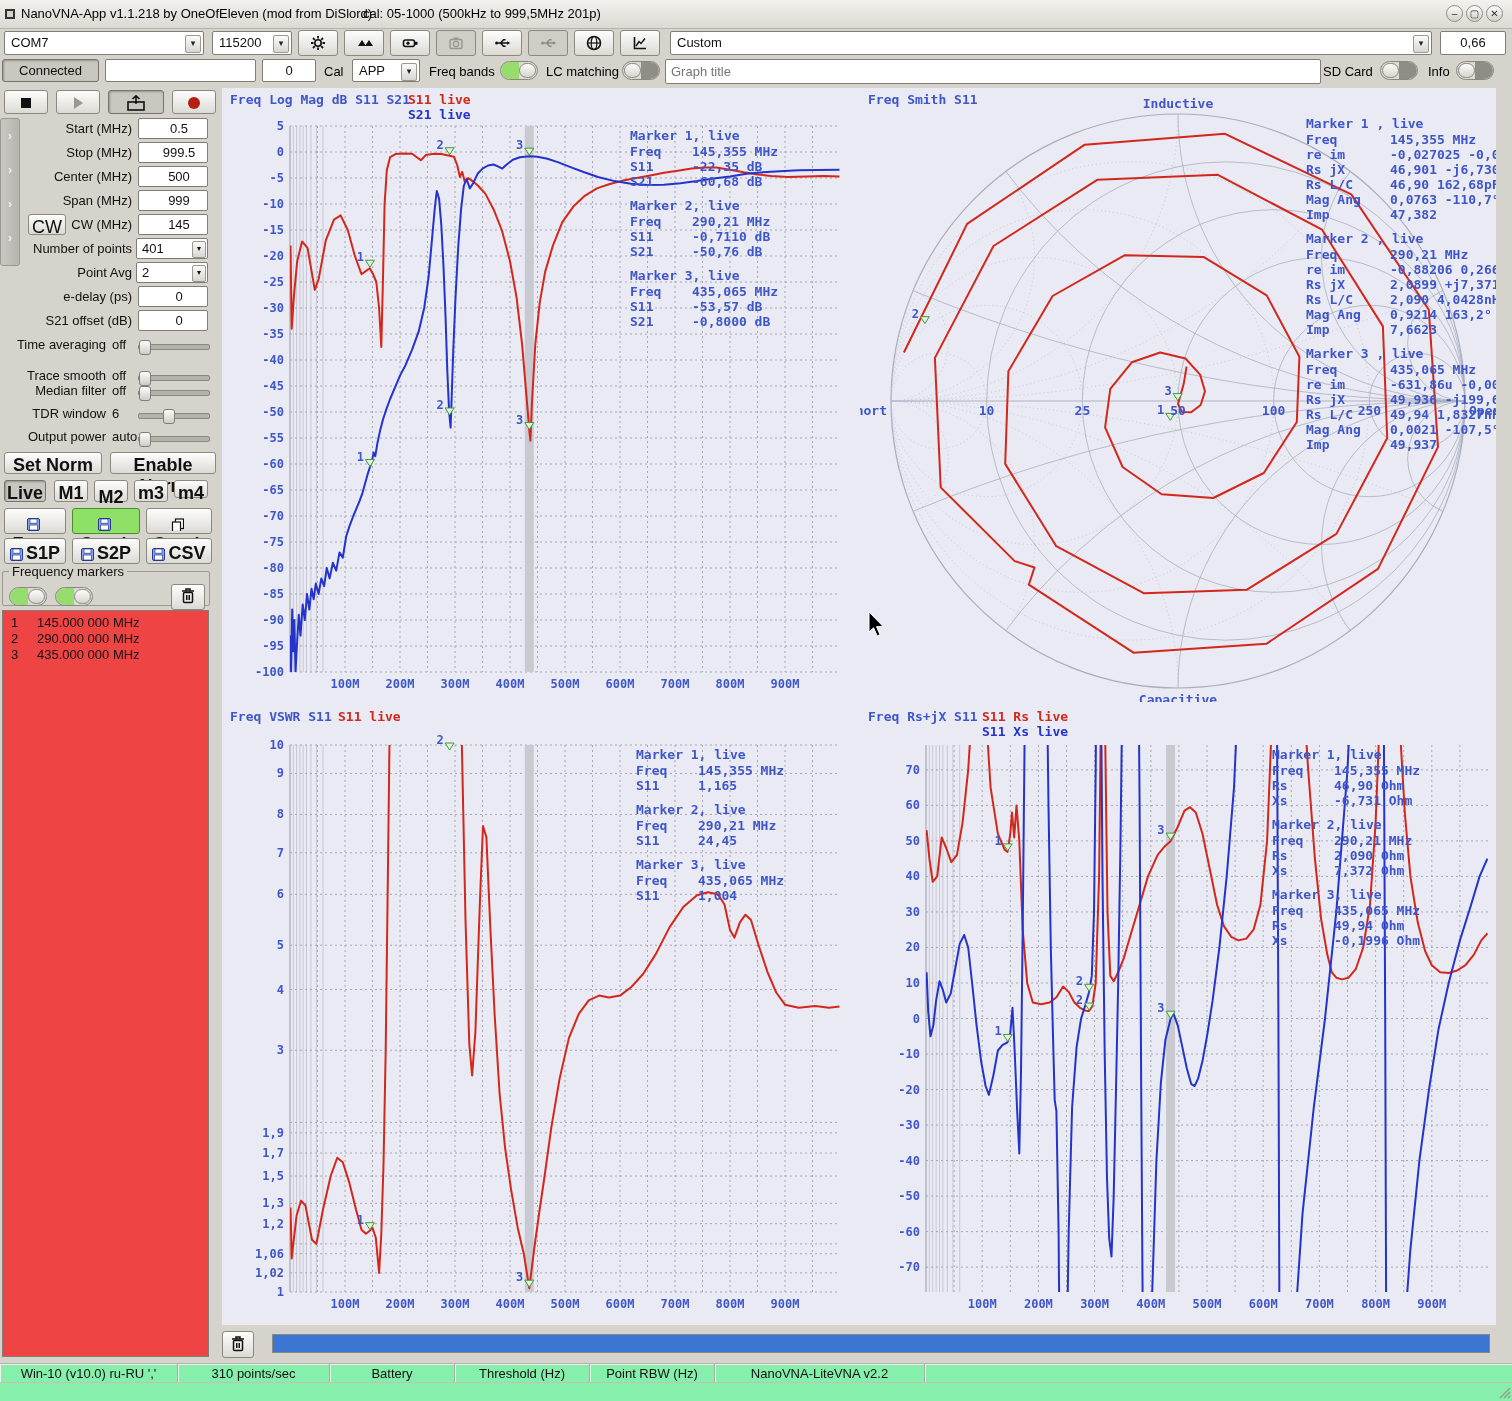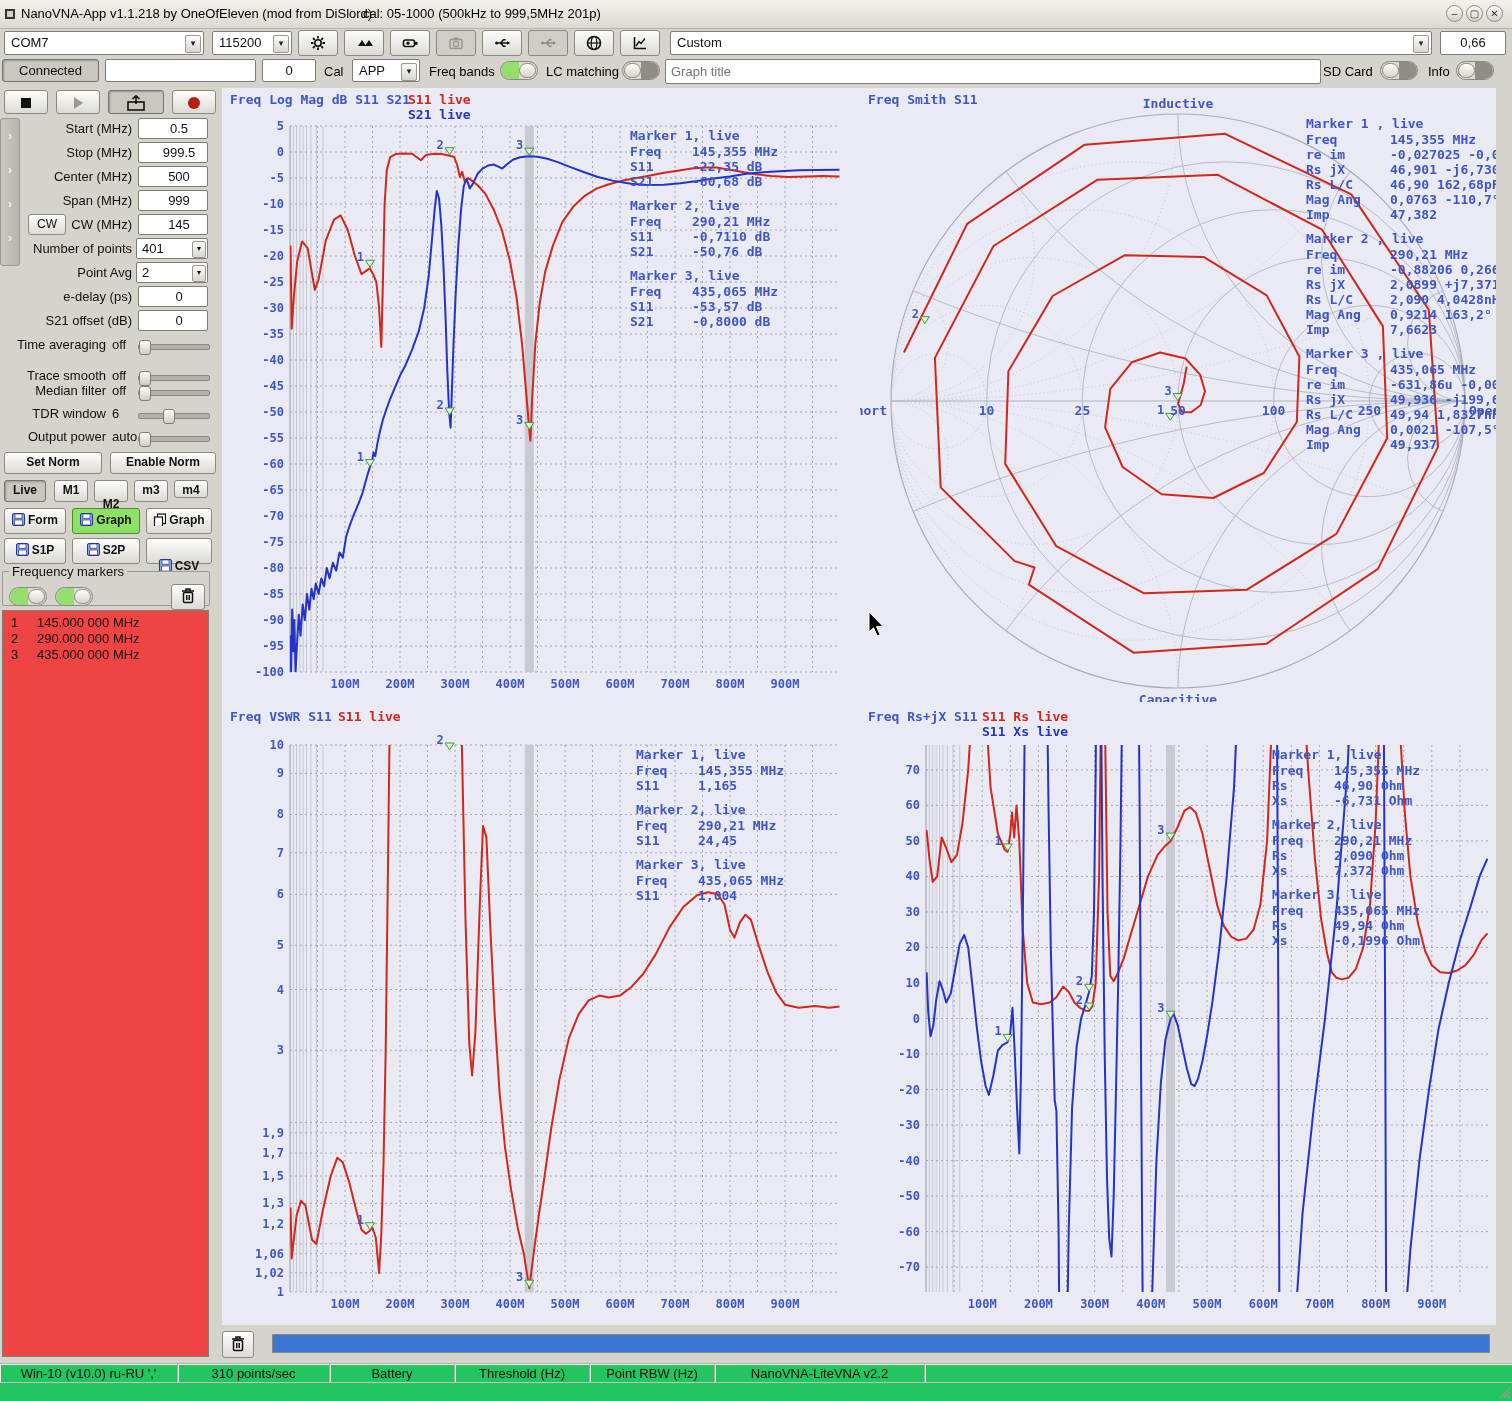--- a/index.html
+++ b/index.html
@@ -21,42 +21,42 @@
   .lbl{position:absolute;white-space:nowrap;color:#000;}
   .toggle{position:absolute;width:38px;height:19px;border:1px solid #8a887f;border-radius:10px;background:#dcdad4;box-sizing:border-box;overflow:hidden;}
   .toggle .half{position:absolute;top:0;width:18px;height:17px;}
   .toggle.on .half{left:0;background:#96dd6e;border-radius:9px 0 0 9px;}
   .toggle.on .knob{right:1px;}
   .toggle.off .half{right:0;background:#8f8d86;border-radius:0 9px 9px 0;}
   .toggle.off .knob{left:1px;}
   .toggle .knob{position:absolute;top:1px;width:17px;height:15px;border-radius:8px;background:linear-gradient(#fcfcfb,#d6d4ce);border:1px solid #8a887f;box-sizing:border-box;}
   
   #sidebar{position:absolute;left:0;top:86px;width:220px;height:1315px;background:#d6d3cc;}
-  .sbtn{position:absolute;height:24px;background:linear-gradient(#fdfdfc,#dcdad4);border:1px solid #8a887f;border-radius:3px;box-sizing:border-box;text-align:center;font-size:12px;}
+  .sbtn{position:absolute;height:24px;background:linear-gradient(#fdfdfc,#dcdad4);border:1px solid #8a887f;border-radius:3px;box-sizing:border-box;text-align:center;font-size:18px;}
   .frow .flbl{position:absolute;left:0;width:132px;text-align:right;top:3px;}
   .frow .ffld{position:absolute;left:138px;width:70px;height:21px;background:#fff;border:1px solid #7f7d76;border-radius:2px;box-sizing:border-box;text-align:center;padding-top:2px;padding-left:12px;}
   .frow .fcombo{position:absolute;left:136px;width:72px;height:21px;background:#fff;border:1px solid #7f7d76;border-radius:2px;box-sizing:border-box;padding:2px 14px 0 5px;}
   .frow .fcombo .arr{position:absolute;right:1px;top:2px;width:12px;height:15px;background:linear-gradient(#fbfbfa,#d8d6d0);border:1px solid #9a988f;border-radius:2px;font-size:8px;line-height:14px;text-align:center;}
   .srow .slbl{position:absolute;left:0;width:106px;text-align:right;top:2px;}
   .srow .sval{position:absolute;left:112px;top:2px;}
   .strk{position:absolute;left:138px;top:9px;width:70px;height:4px;background:#b3b1ab;border:1px solid #8a887f;border-radius:2px;}
   .sknob{position:absolute;top:-5px;width:10px;height:13px;background:linear-gradient(#fcfcfb,#cfcdc7);border:1px solid #7f7d76;border-radius:3px;}
   #collapse{position:absolute;left:0;top:32px;width:18px;height:146px;background:linear-gradient(90deg,#c9c7c1,#b7b5af);border:1px solid #9a988f;border-radius:3px;}
   #collapse div{color:#f4f3f0;font-weight:bold;text-align:center;font-size:12px;height:34px;line-height:34px;}
   fieldset#fmset{position:absolute;left:2px;top:478px;width:206px;height:40px;border:1px solid #9a988f;border-radius:2px;margin:0;padding:0;}
   fieldset#fmset legend{font-size:13px;margin-left:6px;padding:0 3px;}
   #fmlist{position:absolute;left:2px;top:524px;width:207px;height:747px;background:#ef4444;border:1px solid #7f7d76;box-sizing:border-box;padding-top:4px;}
   #fmlist .row{height:16px;padding-left:8px;}
   #fmlist .row span.n{display:inline-block;width:26px;}
   
   #charts{position:absolute;left:222px;top:88px;width:1274px;height:1237px;background:#e9eaf3;}
   #charts svg{position:absolute;}
   
   #progress{position:absolute;left:272px;top:1334px;width:1218px;height:19px;border:1px solid #8a887f;background:#3b76d2;box-sizing:border-box;}
-  #statusbar{position:absolute;left:0;top:1363px;width:1512px;height:38px;background:#22c55e;border-top:1px solid #b5b3ab;}
+  #statusbar{position:absolute;left:0;top:1363px;width:1512px;height:38px;background:#86efac;border-top:1px solid #b5b3ab;}
   .srowbar{display:flex;height:18px;border-bottom:1px solid #c2c0b8;}
   .scell{border-right:1px solid #aeaca4;box-shadow:inset 1px 1px 0 #f0efeb;text-align:center;font-size:13px;padding-top:2px;box-sizing:border-box;white-space:nowrap;overflow:hidden;}
 </style>
 </head>
 <body>
 
 <div id="win">
 
   <div id="titlebar">
     <svg style="position:absolute;left:5px;top:8px" width="12" height="12">
@@ -238,21 +238,21 @@
           <div class="strk">
             <div class="sknob" style="left: 0px;"></div>
           </div>
         </div>
       </div>
     <div class="sbtn" style="left:4px;top:366px;width:98px;height:22px;font-weight:bold;padding-top:2px;box-sizing:border-box">Set Norm</div>
     <div class="sbtn" style="left:110px;top:366px;width:106px;height:22px;font-weight:bold;padding-top:2px;box-sizing:border-box">Enable Norm</div>
     <div id="memrow">
         <div class="sbtn pressed" style="left: 4px; top: 394px; width: 42px; height: 22px; font-weight: bold; padding-top: 2px; box-sizing: border-box;">Live</div>
         <div class="sbtn" style="left: 54px; top: 394px; width: 34px; height: 22px; font-weight: bold; padding-top: 2px; box-sizing: border-box;">M1</div>
-        <div class="sbtn" style="left: 94px; top: 394px; width: 34px; height: 22px; font-weight: bold; padding-top: 16px; box-sizing: border-box;">M2</div>
+        <div class="sbtn" style="left: 94px; top: 394px; width: 34px; height: 22px; font-weight: bold; padding-top: 6px; box-sizing: border-box;">M2</div>
         <div class="sbtn" style="left: 134px; top: 394px; width: 34px; height: 22px; font-weight: bold; padding-top: 2px; box-sizing: border-box;">m3</div>
         <div class="sbtn" style="left: 174px; top: 394px; width: 34px; height: 18px; font-weight: bold; padding-top: 2px; box-sizing: border-box;">m4</div>
       </div>
     <div id="saverow">
         <div class="sbtn" style="left: 4px; top: 422px; width: 62px; height: 26px; font-weight: bold; padding-top: 4px; box-sizing: border-box;"><svg width="13" height="13" style="vertical-align:-2px;margin:0 3px 0 0">
             <rect x="0.5" y="0.5" width="12" height="12" rx="1.5" fill="#8fa8e8" stroke="#26388f"></rect>
             <rect x="3" y="1" width="7" height="4.2" fill="#fff" stroke="#26388f" stroke-width="0.7"></rect>
             <rect x="2.5" y="7" width="8" height="5" fill="#fff" stroke="#26388f" stroke-width="0.7"></rect>
           </svg><span>Form</span></div>
         <div class="sbtn" style="left: 72px; top: 422px; width: 68px; height: 26px; font-weight: bold; padding-top: 4px; box-sizing: border-box; background: rgb(142, 224, 102); border: 1px solid rgb(74, 143, 42);"><svg width="13" height="13" style="vertical-align:-2px;margin:0 3px 0 0">
@@ -269,21 +269,21 @@
         <div class="sbtn" style="left: 4px; top: 452px; width: 62px; height: 26px; font-weight: bold; padding-top: 4px; box-sizing: border-box;"><svg width="13" height="13" style="vertical-align:-2px;margin:0 3px 0 0">
             <rect x="0.5" y="0.5" width="12" height="12" rx="1.5" fill="#8fa8e8" stroke="#26388f"></rect>
             <rect x="3" y="1" width="7" height="4.2" fill="#fff" stroke="#26388f" stroke-width="0.7"></rect>
             <rect x="2.5" y="7" width="8" height="5" fill="#fff" stroke="#26388f" stroke-width="0.7"></rect>
           </svg><span>S1P</span></div>
         <div class="sbtn" style="left: 72px; top: 452px; width: 68px; height: 26px; font-weight: bold; padding-top: 4px; box-sizing: border-box;"><svg width="13" height="13" style="vertical-align:-2px;margin:0 3px 0 0">
             <rect x="0.5" y="0.5" width="12" height="12" rx="1.5" fill="#8fa8e8" stroke="#26388f"></rect>
             <rect x="3" y="1" width="7" height="4.2" fill="#fff" stroke="#26388f" stroke-width="0.7"></rect>
             <rect x="2.5" y="7" width="8" height="5" fill="#fff" stroke="#26388f" stroke-width="0.7"></rect>
           </svg><span>S2P</span></div>
-        <div class="sbtn" style="left: 146px; top: 452px; width: 66px; height: 26px; font-weight: bold; padding-top: 20px; box-sizing: border-box;"><svg width="13" height="13" style="vertical-align:-2px;margin:0 3px 0 0">
+        <div class="sbtn" style="left: 146px; top: 452px; width: 66px; height: 26px; font-weight: bold; padding-top: 4px; box-sizing: border-box;"><svg width="13" height="13" style="vertical-align:-2px;margin:0 3px 0 0">
             <rect x="0.5" y="0.5" width="12" height="12" rx="1.5" fill="#8fa8e8" stroke="#26388f"></rect>
             <rect x="3" y="1" width="7" height="4.2" fill="#fff" stroke="#26388f" stroke-width="0.7"></rect>
             <rect x="2.5" y="7" width="8" height="5" fill="#fff" stroke="#26388f" stroke-width="0.7"></rect>
           </svg><span>CSV</span></div>
       </div>
     <fieldset id="fmset">
       <legend>Frequency markers</legend>
       <div class="toggle on" style="left:6px;top:8px">
           <div class="half"></div>
           <div class="knob"></div>

